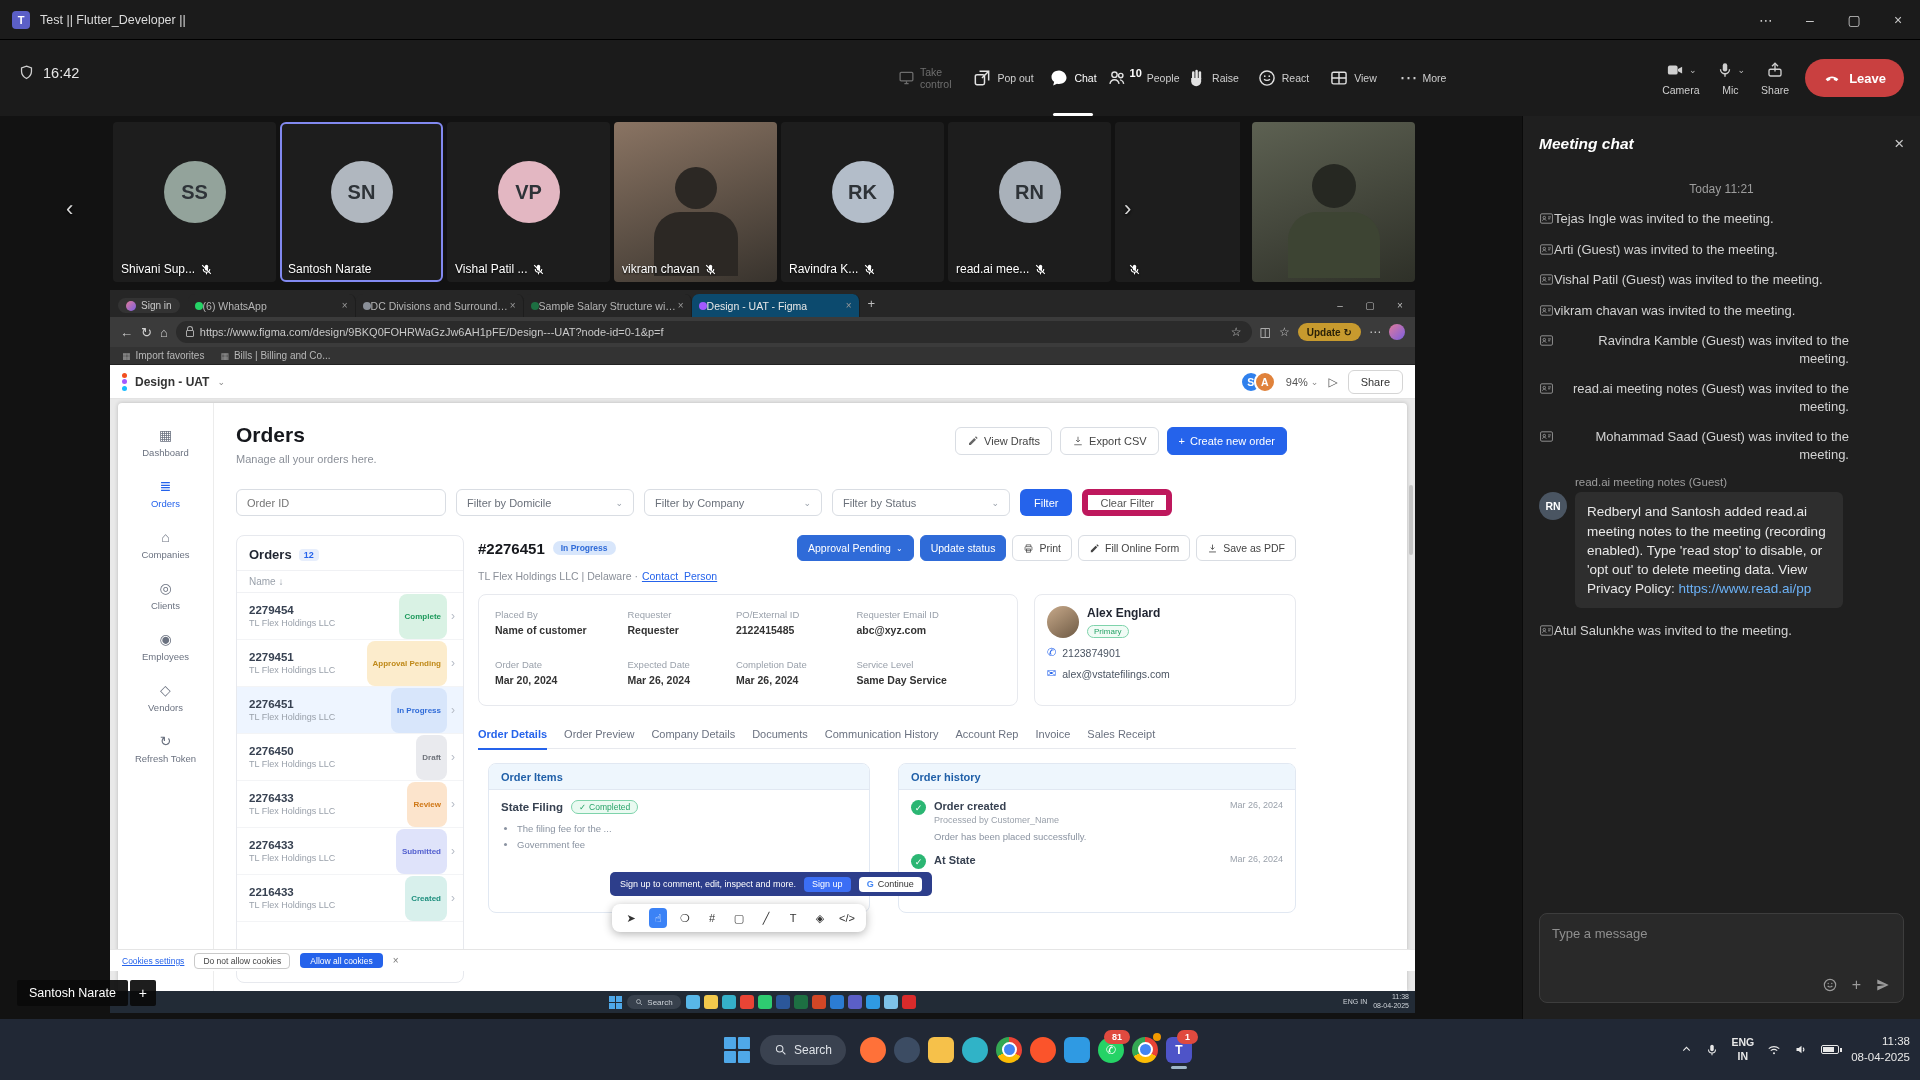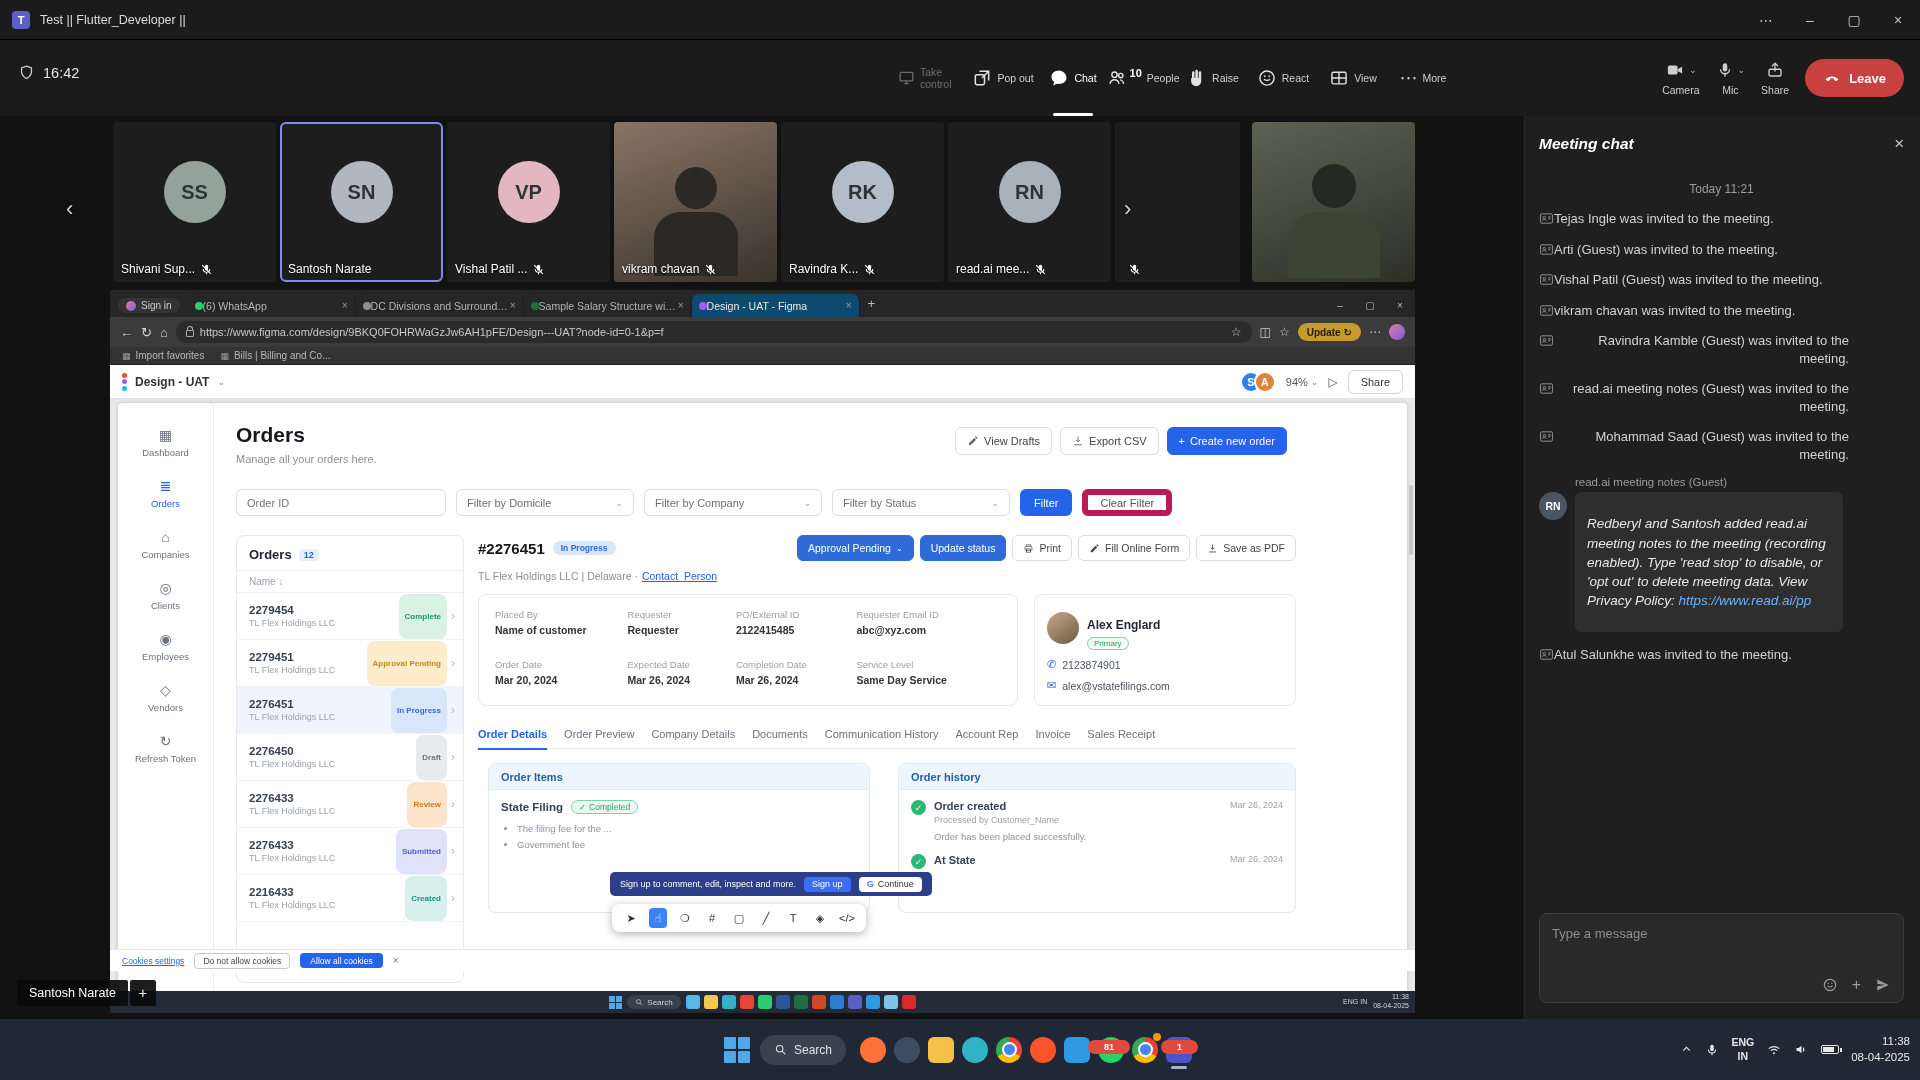--- a/index.html
+++ b/index.html
@@ -126,21 +126,21 @@
 .dbtn.solid{background:#2f6bd8;border-color:#2f6bd8;color:#fff;}
 #d-sub{margin-top:9px;font-size:10.5px;color:#8a8f98;display:flex;gap:4px;}
 #d-contactlink{color:#2563eb;text-decoration:underline;}
 #d-cards{position:relative;margin-top:12px;height:112px;}
 #d-info{position:absolute;left:0;top:0;width:540px;height:112px;border:1px solid #e7e9ee;border-radius:8px;padding:14px 16px;display:grid;grid-template-columns:1.1fr 0.9fr 1fr 1.2fr;row-gap:18px;}
 .fld .flabel{font-size:9.5px;color:#9aa1ab;}
 .fld .fvalue{font-size:10.5px;color:#333;font-weight:bold;margin-top:4px;}
 #d-contact{position:absolute;right:0;top:0;width:262px;height:112px;border:1px solid #e7e9ee;border-radius:8px;padding:11px 12px;}
 #c-top{display:flex;align-items:center;gap:8px;}
 #c-avatar{width:32px;height:32px;border-radius:50%;background:linear-gradient(145deg,#c7a98a,#6e5a44);position:relative;overflow:hidden;}
-#c-name{font-size:12px;font-weight:bold;color:#1f2430;margin-top:12px;}
+#c-name{font-size:12px;font-weight:bold;color:#1f2430;}
 #c-badge{font-size:8px;color:#27a368;border:1px solid #7ed3ab;background:#f0fbf5;border-radius:8px;padding:1px 6px;margin-top:3px;display:inline-block;}
 .c-row{display:flex;align-items:center;gap:6px;font-size:10.5px;color:#4b5563;margin-top:8px;}
 .c-ic{color:#2563eb;font-size:11px;}
 #d-tabs{margin-top:22px;display:flex;gap:17px;border-bottom:1px solid #e7e9ee;}
 .dtab{font-size:11px;color:#6b7280;padding-bottom:8px;white-space:nowrap;}
 .dtab.active{color:#2563eb;font-weight:bold;box-shadow:0 2px 0 #2563eb;}
 #d-panels{position:relative;margin-top:14px;height:150px;}
 .panel{position:absolute;top:0;height:150px;border:1px solid #e1e8f2;border-radius:8px;overflow:hidden;background:#fff;}
 #p-items{left:10px;width:382px;}
 #p-history{left:420px;width:398px;}
@@ -192,40 +192,40 @@
 #chat-title{font-size:15.5px;font-weight:bold;color:#fff;}
 #chat-close{margin-left:auto;color:#c8c8c8;font-size:17px;}
 #chat-body{position:absolute;left:16px;right:16px;top:56px;bottom:112px;overflow:hidden;}
 #chat-date{text-align:center;font-size:12px;color:#9d9d9d;margin:10px 0 14px;}
 .evt{display:flex;gap:0;margin-bottom:13px;text-align:right;}
 .evt svg{flex-shrink:0;margin-top:1px;color:#8f8f8f;}
 .evt .etext{font-size:13px;color:#d2d2d2;line-height:1.35;max-width:295px;}
 #sender{font-size:11.5px;color:#9d9d9d;margin:10px 0 4px 36px;}
 #msgrow{display:flex;gap:8px;align-items:flex-start;}
 #msg-avatar{width:28px;height:28px;border-radius:50%;background:#4a5562;color:#fff;font-size:10.5px;font-weight:bold;display:flex;align-items:center;justify-content:center;flex-shrink:0;}
-#bubble{max-width:268px;background:#2e2e2e;border-radius:6px;padding:22px 12px;font-size:13.5px;color:#e8e8e8;line-height:1.42;font-style:italic;}
+#bubble{max-width:268px;background:#2e2e2e;border-radius:6px;padding:10px 12px;font-size:13.5px;color:#e8e8e8;line-height:1.42;}
 #bubble .mlink{color:#6cb2f7;word-break:break-all;}
 .after{margin-top:14px;}
 #chat-input{position:absolute;left:16px;right:16px;bottom:16px;height:90px;background:#292929;border:1px solid #3d3d3d;border-radius:8px;padding:10px 12px;}
 #chat-input input{width:100%;background:transparent;border:none;outline:none;font-size:13px;color:#d2d2d2;font-family:inherit;}
 #chat-input input::placeholder{color:#8f8f8f;}
 #input-icons{position:absolute;right:12px;bottom:9px;display:flex;gap:14px;align-items:center;color:#9a9a9a;}
 #input-icons .plus{font-size:16px;line-height:1;}
 
 #taskbar{position:absolute;left:0;top:1019px;width:1920px;height:61px;background:#212835;z-index:50;}
 #tb-center{position:absolute;left:50%;top:0;height:61px;transform:translateX(-50%);display:flex;align-items:center;gap:10px;}
 .winstart{width:26px;height:26px;display:grid;grid-template-columns:12px 12px;grid-gap:2px;}
 .winstart i{background:#4fa8e8;display:block;height:12px;border-radius:1px;}
 #tb-search{height:30px;padding:0 14px;background:#3a4250;border-radius:15px;display:flex;align-items:center;gap:7px;color:#dfe3e8;font-size:12px;}
 .app{position:relative;width:34px;height:44px;display:flex;align-items:center;justify-content:center;}
 .appicon{width:26px;height:26px;border-radius:6px;display:flex;align-items:center;justify-content:center;color:#fff;font-size:12px;font-weight:bold;}
 .app.round .appicon{border-radius:50%;}
 .app.chrome .appicon{background:conic-gradient(#ea4335 0 120deg,#fbbc05 120deg 240deg,#34a853 240deg 360deg);position:relative;}
 .app.chrome .appicon::after{content:"";width:11px;height:11px;border-radius:50%;background:#4285f4;border:2.5px solid #fff;}
-.app .badge{position:absolute;top:12px;right:-2px;min-width:17px;height:14px;background:#e04a3f;color:#fff;font-size:9px;font-weight:bold;border-radius:8px;display:flex;align-items:center;justify-content:center;padding:0 16px;}
+.app .badge{position:absolute;top:2px;right:-2px;min-width:17px;height:14px;background:#e04a3f;color:#fff;font-size:9px;font-weight:bold;border-radius:8px;display:flex;align-items:center;justify-content:center;padding:0 8px;}
 .app .badge:empty{display:none;}
 .app.dot::before{content:"";position:absolute;top:5px;right:1px;width:8px;height:8px;border-radius:50%;background:#f29900;z-index:2;}
 .app.active::after{content:"";position:absolute;bottom:3px;left:50%;transform:translateX(-50%);width:16px;height:3px;border-radius:2px;background:#9fb7c9;}
 #tb-tray{position:absolute;right:10px;top:0;height:61px;display:flex;align-items:center;gap:12px;color:#e8e8e8;}
 .langblk{font-size:10.5px;line-height:1.25;text-align:center;font-weight:bold;}
 .battery{width:18px;height:9px;border:1.4px solid #e8e8e8;border-radius:2px;position:relative;}
 .battery::after{content:"";position:absolute;right:-4px;top:2px;width:2px;height:3.5px;background:#e8e8e8;}
 .battery i{position:absolute;left:1px;top:1px;bottom:1px;width:11px;background:#e8e8e8;display:block;}
 .clock{font-size:11.5px;line-height:1.35;text-align:right;}
 .glyph:empty{display:none;}

